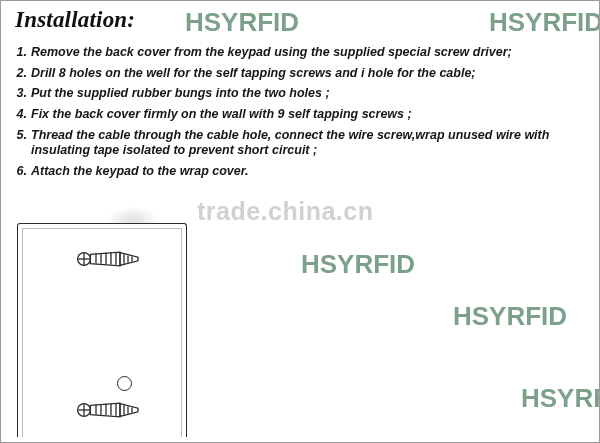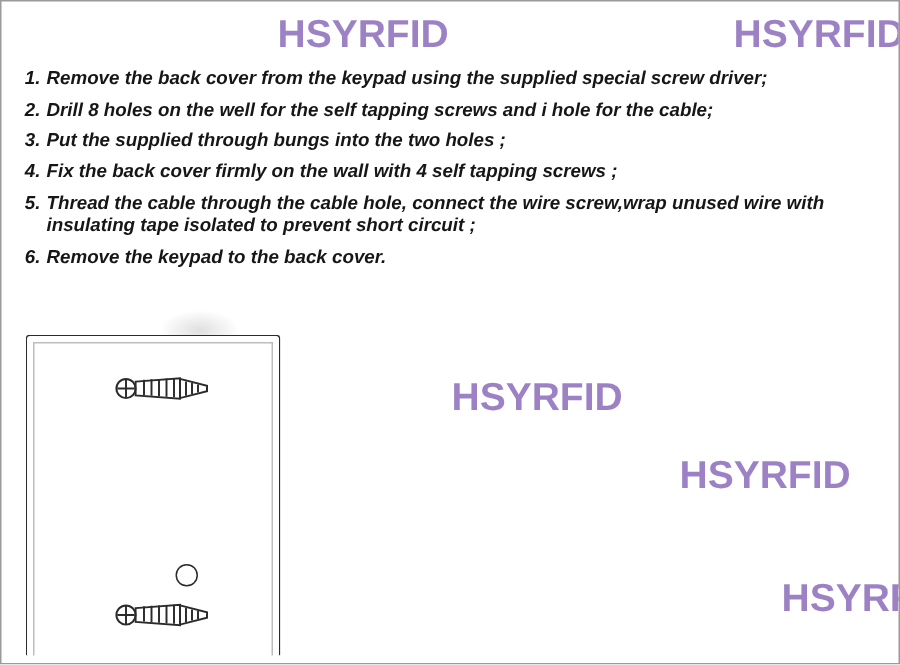--- a/index.html
+++ b/index.html
@@ -55,21 +55,21 @@
     white-space: nowrap;
   }
   .step-text {
     flex: 1 1 auto;
     font-style: italic;
   }
   
   .wm {
     position: absolute;
     font-weight: bold;
-    color: #4c1d95;
+    color: #14532d;
     opacity: 0.55;
     white-space: nowrap;
     pointer-events: none;
     font-family: "Liberation Sans", sans-serif;
   }
   .wm-center {
     left: 196px;
     top: 196px;
     font-size: 25px;
     color: #c9c9c9;
@@ -142,52 +142,54 @@
     height: 26px;
     background: radial-gradient(ellipse at center, rgba(150,150,150,0.30) 0%, rgba(255,255,255,0) 72%);
     pointer-events: none;
   }
 </style>
 </head>
 <body>
 
 <div id="page">
 
+  <div class="title">Installation:</div>
 
   <div class="wm wm-1">HSYRFID</div>
   <div class="wm wm-2">HSYRFID</div>
   <div class="wm wm-3">HSYRFID</div>
   <div class="wm wm-4">HSYRFID</div>
   <div class="wm wm-5">HSYRFID</div>
   <div class="wm wm-6">HSYRFID</div>
+  <div class="wm wm-center">trade.china.cn</div>
 
   <div class="steps">
     <div class="step">
       <span class="step-num">1.</span>
       <span class="step-text">Remove the back cover from the keypad using the supplied special screw driver;</span>
     </div>
     <div class="step">
       <span class="step-num">2.</span>
       <span class="step-text">Drill 8 holes on the well for the self tapping screws and i hole for the cable;</span>
     </div>
     <div class="step">
       <span class="step-num">3.</span>
-      <span class="step-text">Put the supplied through bungs into the two holes ;</span>
+      <span class="step-text">Put the supplied rubber bungs into the two holes ;</span>
     </div>
     <div class="step">
       <span class="step-num">4.</span>
-      <span class="step-text">Fix the back cover firmly on the wall with 4 self tapping screws ;</span>
+      <span class="step-text">Fix the back cover firmly on the wall with 9 self tapping screws ;</span>
     </div>
     <div class="step">
       <span class="step-num">5.</span>
       <span class="step-text">Thread the cable through the cable hole, connect the wire screw,wrap unused wire with insulating tape isolated to prevent short circuit ;</span>
     </div>
     <div class="step">
       <span class="step-num">6.</span>
-      <span class="step-text">Remove the keypad to the back cover.</span>
+      <span class="step-text">Attach the keypad to the wrap cover.</span>
     </div>
   </div>
 
   <div class="diagram">
     <div class="smudge"></div>
     <div class="plate">
       <div class="plate-inner"></div>
 
       <div class="screw screw-top">
         <svg width="66" height="20" viewBox="0 0 66 20">

